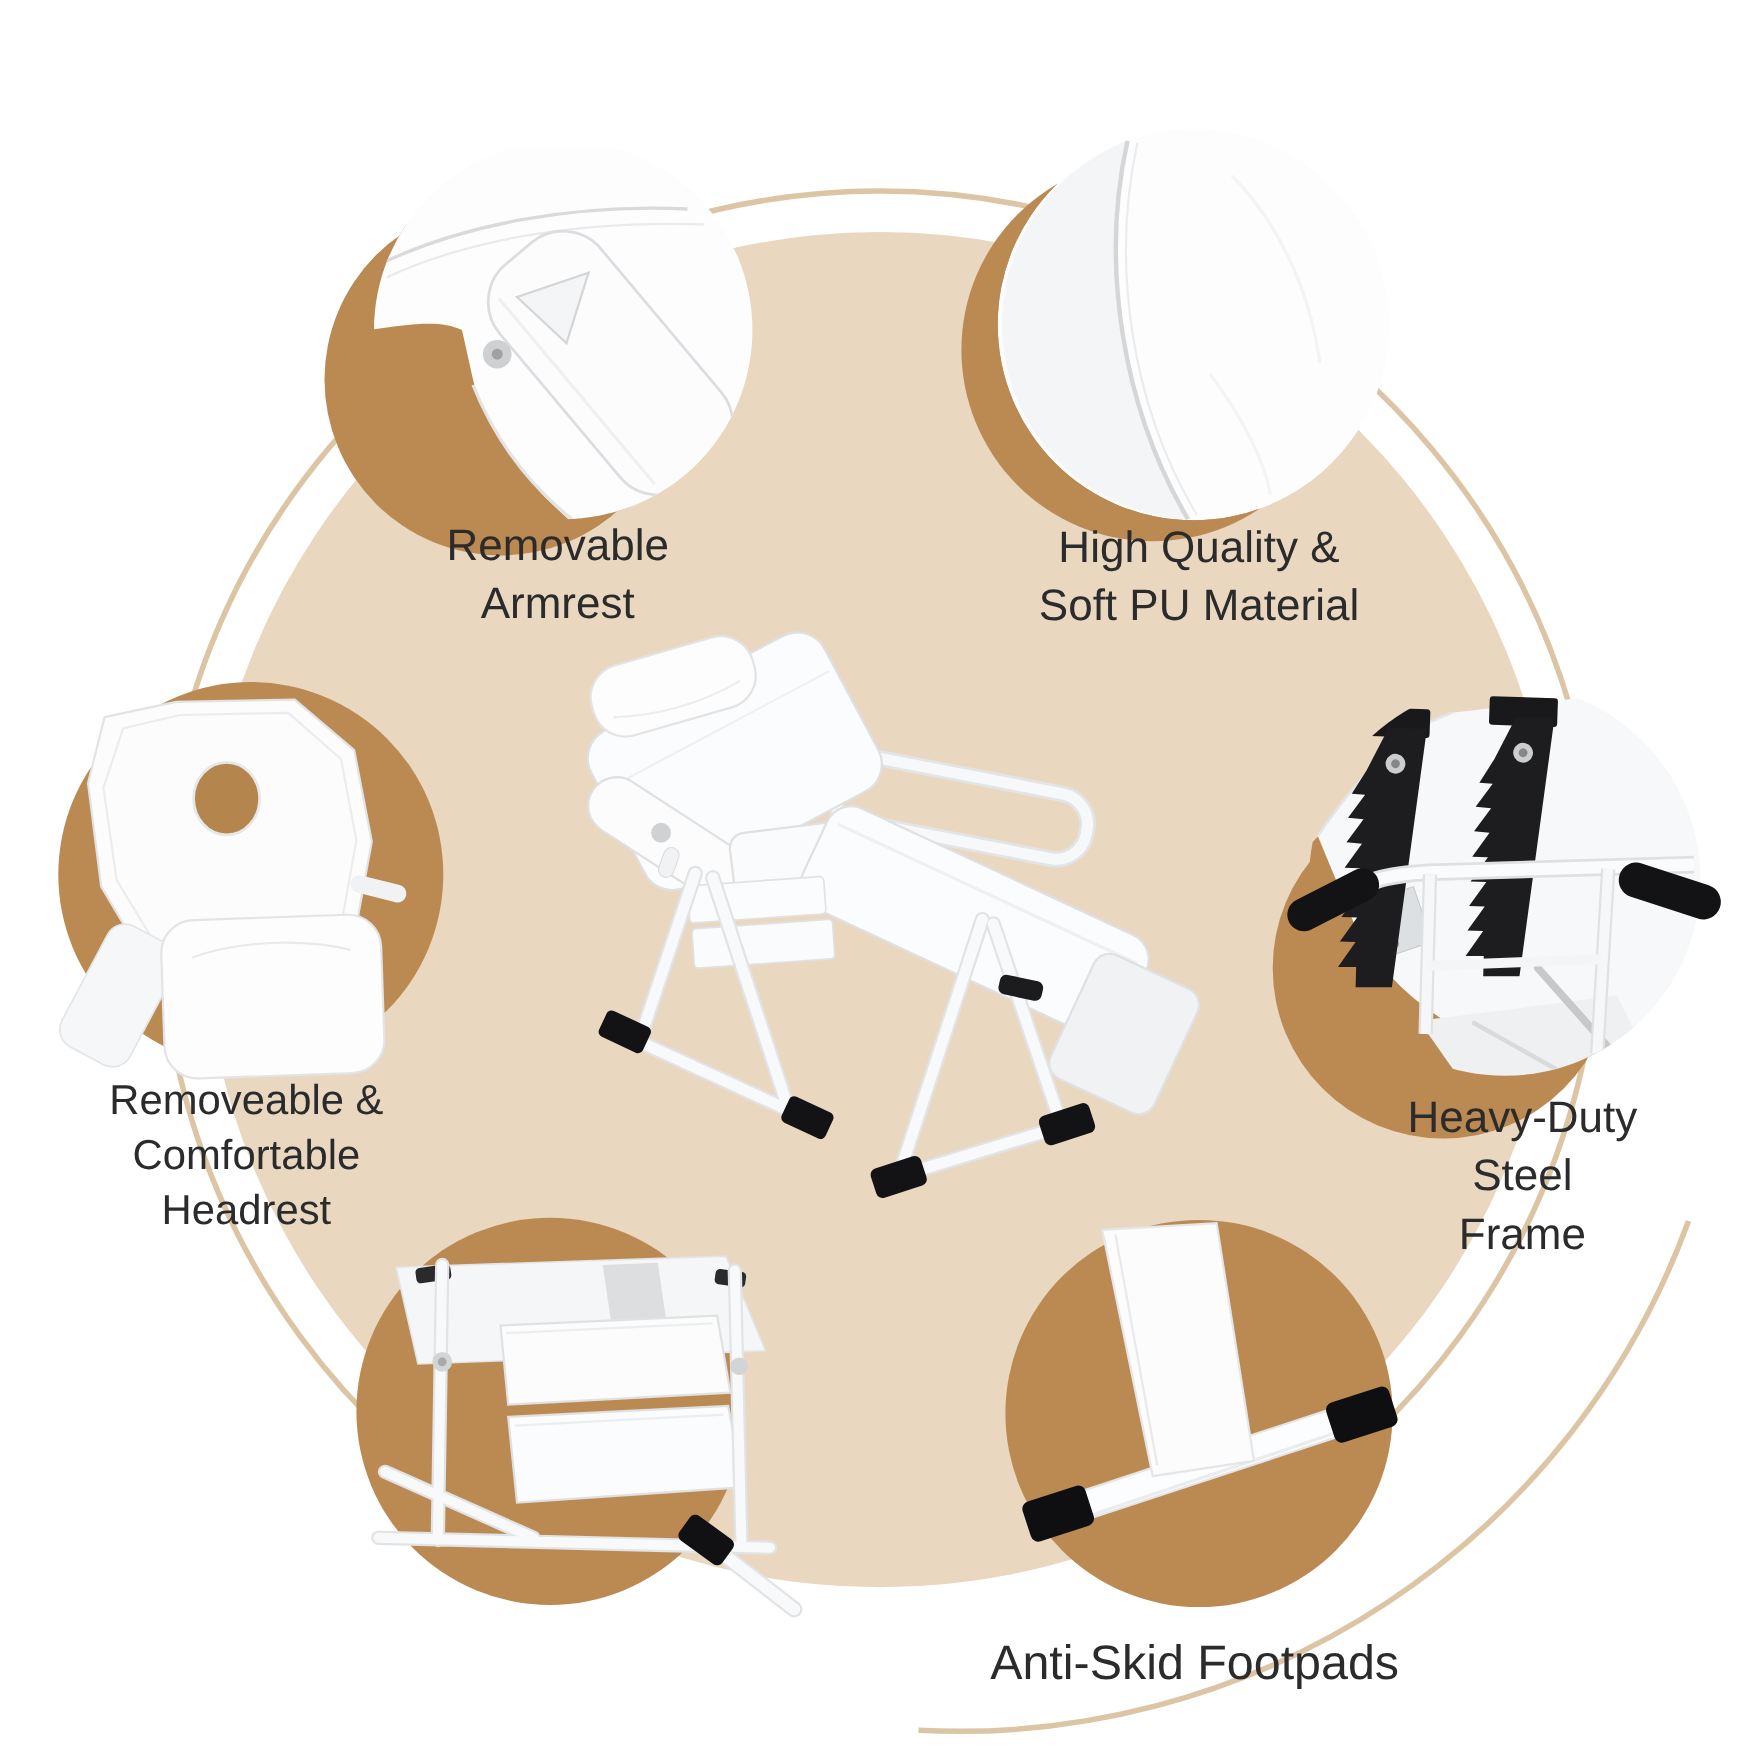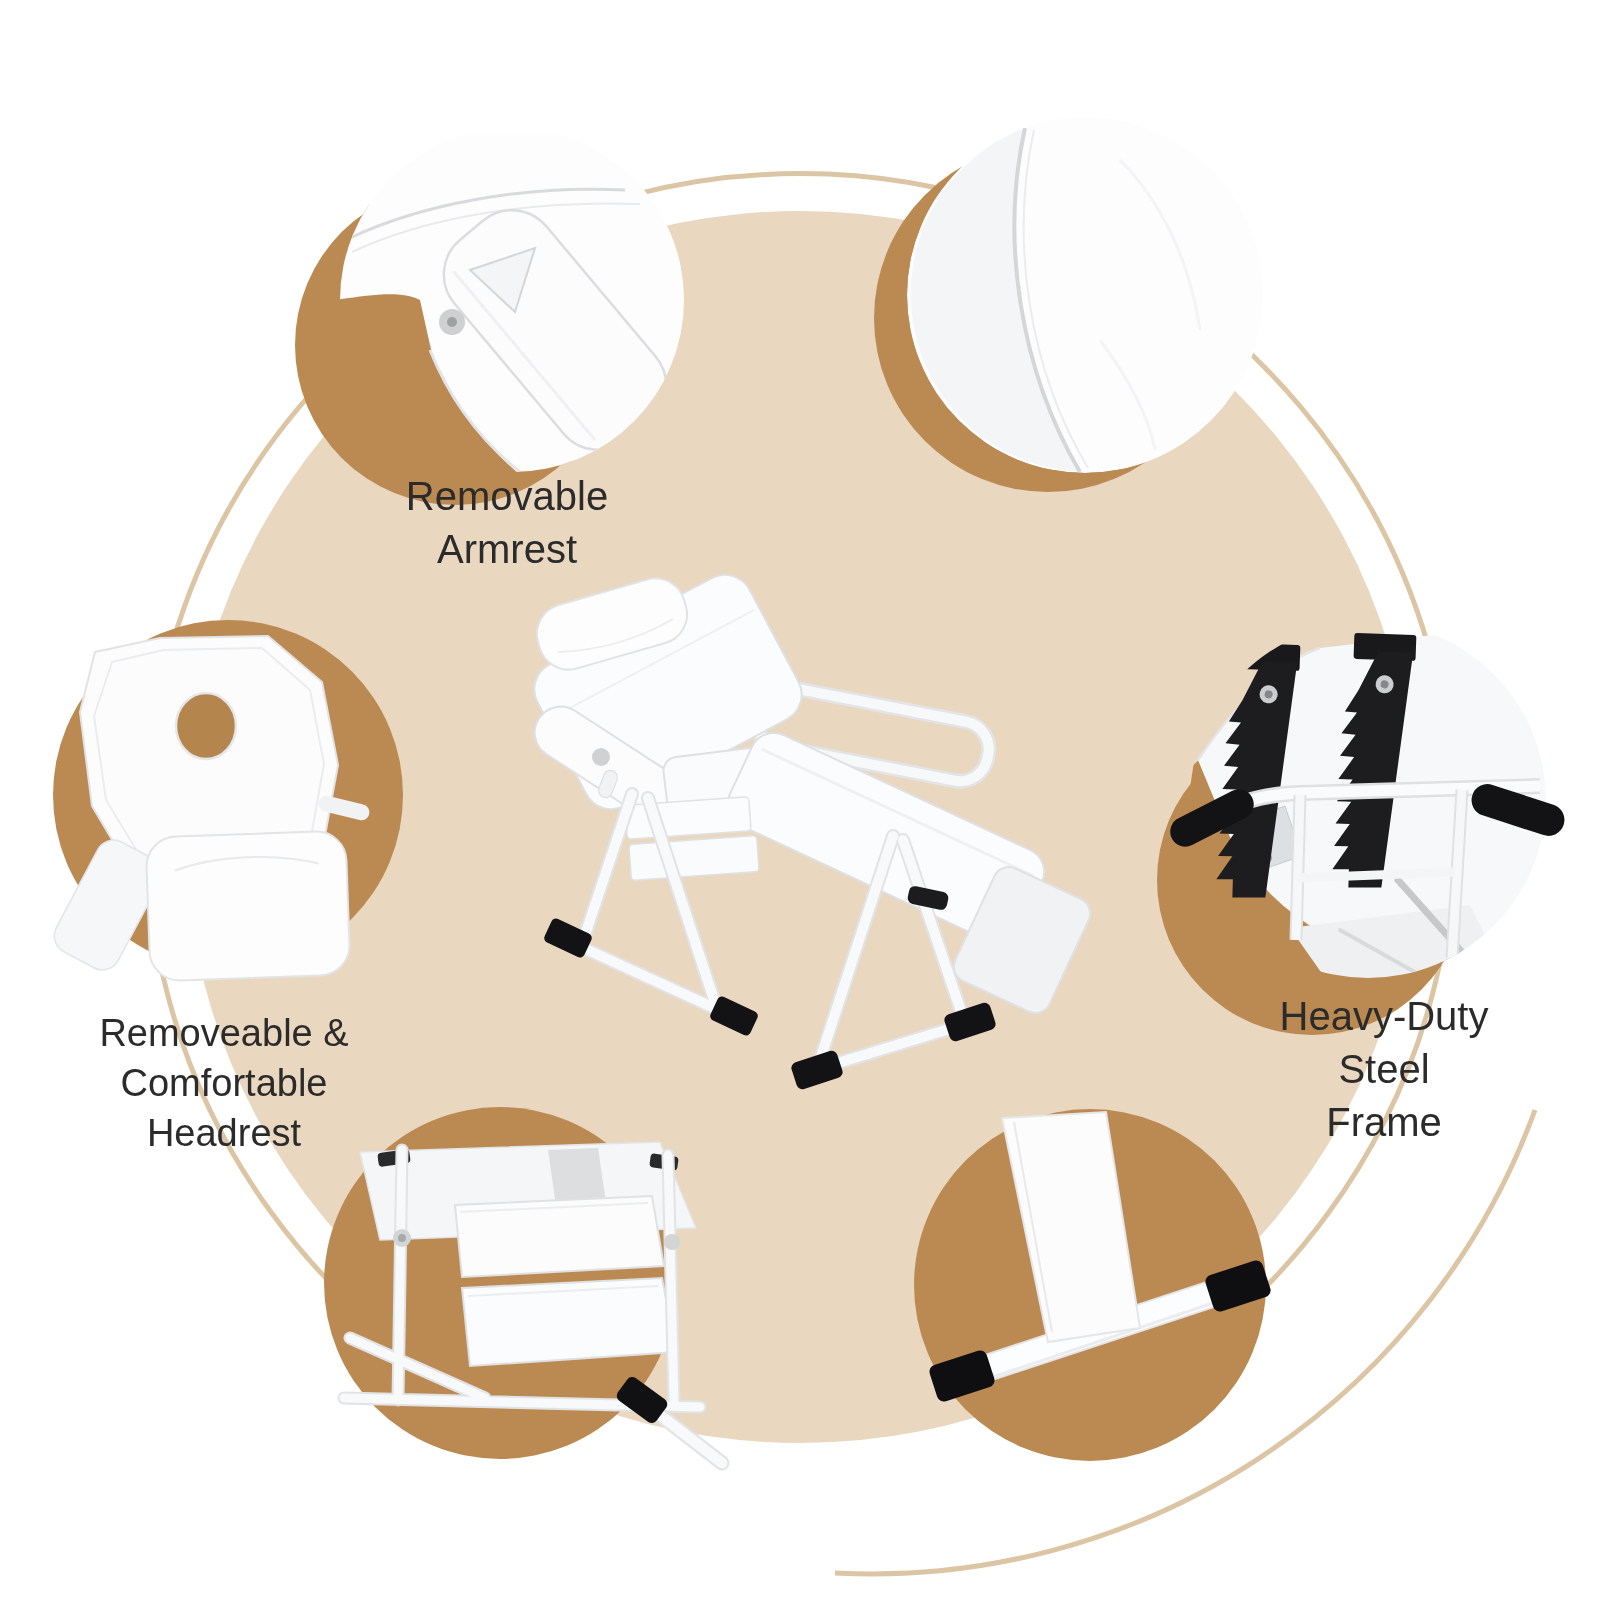--- a/index.html
+++ b/index.html
@@ -218,18 +218,21 @@
           </g>
       <g transform="translate(928,898) rotate(12)">
         <rect x="-20" y="-9" width="40" height="18" rx="6" fill="#1c1c1e"></rect>
       </g>
     </g>
   </g>
 </svg>
 
   <div class="callout-label side-label" style="left:507px;top:470px;">Removable
 Armrest</div>
-  <div class="callout-label small-label" style="left:224px;top:1008px;">Removeable &amp;
+  <div class="callout-label side-label" style="left:1090px;top:472px;">High Quality &amp;
+Soft PU Material</div>
+  <div class="callout-label small-label" style="left:224px;top:976px;">Removeable &amp;
 Comfortable
 Headrest</div>
   <div class="callout-label side-label" style="left:1384px;top:990px;">Heavy-Duty Steel
 Frame</div>
+  <div class="callout-label bottom-label" style="left:1086px;top:1488px;">Anti-Skid Footpads</div>
 </div>
 
 </body></html>

